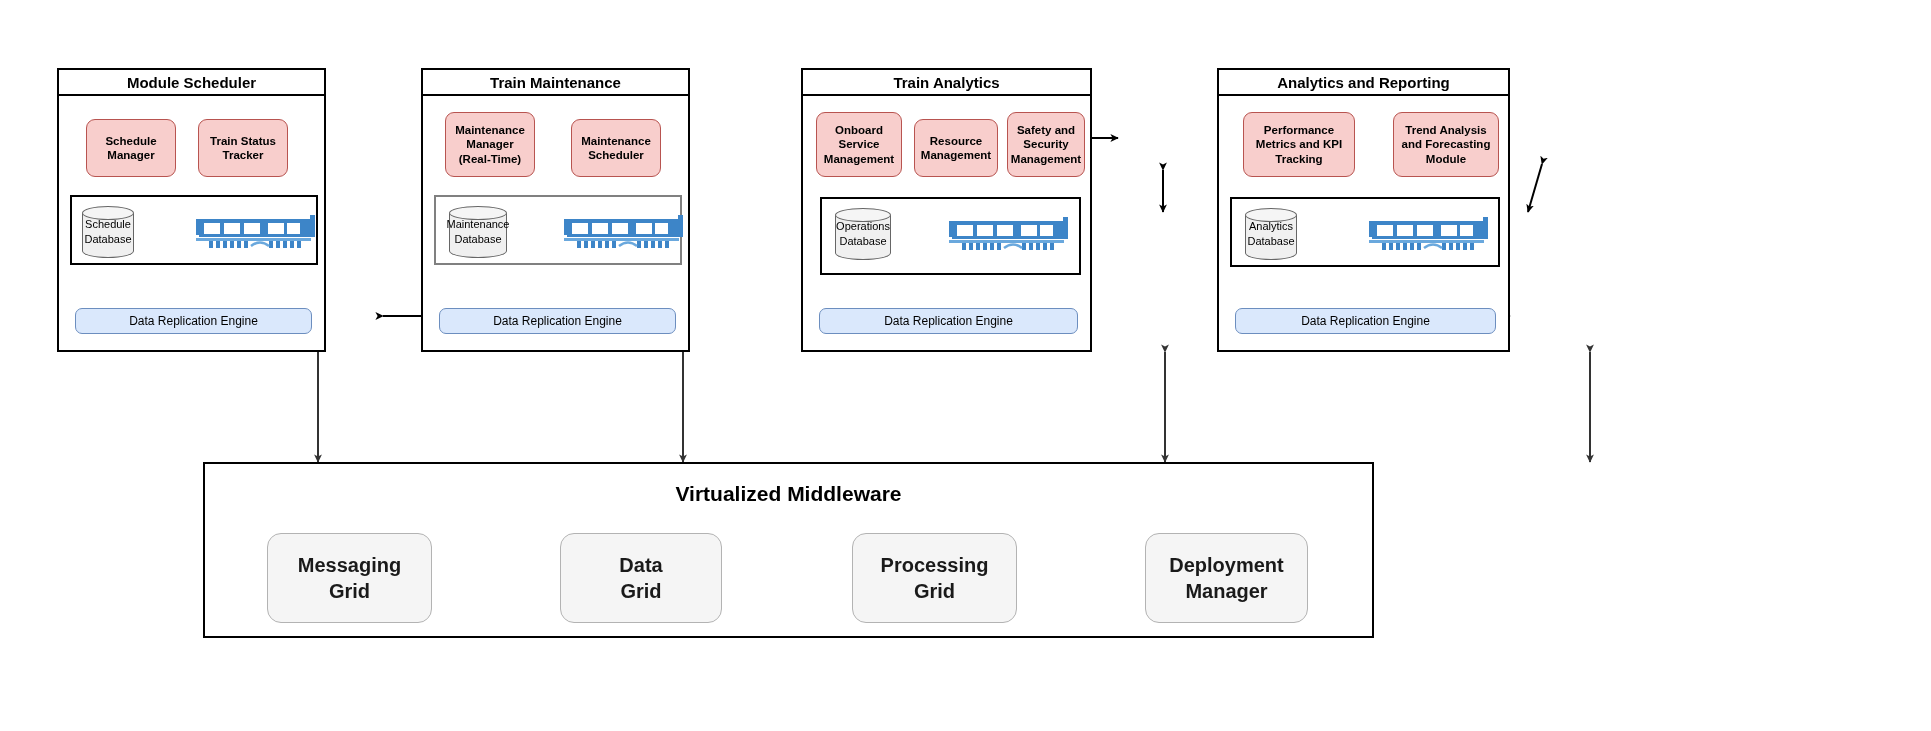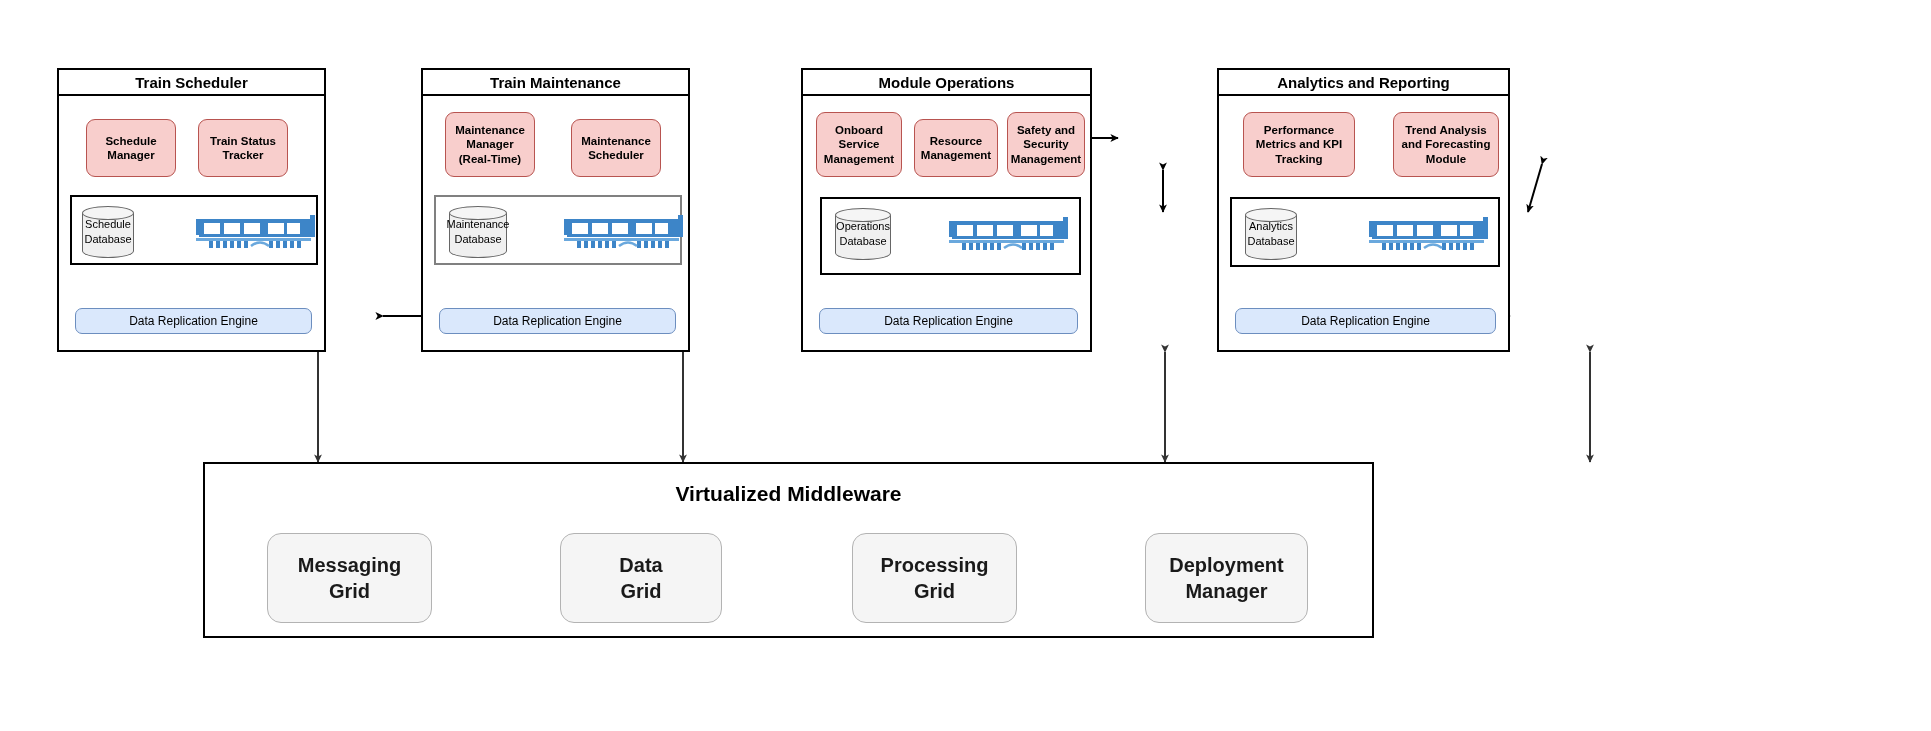--- a/index.html
+++ b/index.html
@@ -222,21 +222,21 @@
     <line x1="838" y1="316" x2="1000" y2="316" stroke="#000" stroke-width="2" marker-start="url(#ah)" marker-end="url(#ah)"></line>
     <line x1="1349" y1="316" x2="1510" y2="316" stroke="#000" stroke-width="2" marker-start="url(#ah)" marker-end="url(#ah)"></line>
 
     <line x1="318" y1="352" x2="318" y2="462" stroke="#333" stroke-width="2" marker-start="url(#ahs)" marker-end="url(#ahs)"></line>
     <line x1="683" y1="352" x2="683" y2="462" stroke="#333" stroke-width="2" marker-start="url(#ahs)" marker-end="url(#ahs)"></line>
     <line x1="1165" y1="352" x2="1165" y2="462" stroke="#333" stroke-width="2" marker-start="url(#ahs)" marker-end="url(#ahs)"></line>
     <line x1="1590" y1="352" x2="1590" y2="462" stroke="#333" stroke-width="2" marker-start="url(#ahs)" marker-end="url(#ahs)"></line>
   </svg>
 
   <div class="panel" style="left:57px; top:68px; width:269px; height:284px;">
-    <div class="panel-title">Train Scheduler</div>
+    <div class="panel-title">Module Scheduler</div>
 
     <div class="svc" style="left:27px; top:49px; width:90px; height:58px;">
       <span>Schedule<br>Manager</span>
     </div>
     <div class="svc" style="left:139px; top:49px; width:90px; height:58px;">
       <span>Train Status<br>Tracker</span>
     </div>
 
     <div class="storage" style="left:11px; top:125px; width:248px; height:70px;">
       <div class="db" style="left:10px; top:9px; width:52px; height:52px;">
@@ -318,21 +318,21 @@
         <path d="M60,33 q9,-7 18,0" fill="none" stroke="#6aa8dd" stroke-width="2.5"></path>
       </svg>
     </div>
 
     <div class="dre" style="left:16px; top:238px; width:237px; height:26px;">
       <span>Data Replication Engine</span>
     </div>
   </div>
 
   <div class="panel" style="left:801px; top:68px; width:291px; height:284px;">
-    <div class="panel-title">Module Operations</div>
+    <div class="panel-title">Train Analytics</div>
 
     <div class="svc" style="left:13px; top:42px; width:86px; height:65px;">
       <span>Onboard<br>Service<br>Management</span>
     </div>
     <div class="svc" style="left:111px; top:49px; width:84px; height:58px;">
       <span>Resource<br>Management</span>
     </div>
     <div class="svc" style="left:204px; top:42px; width:78px; height:65px;">
       <span>Safety and<br>Security<br>Management</span>
     </div>

